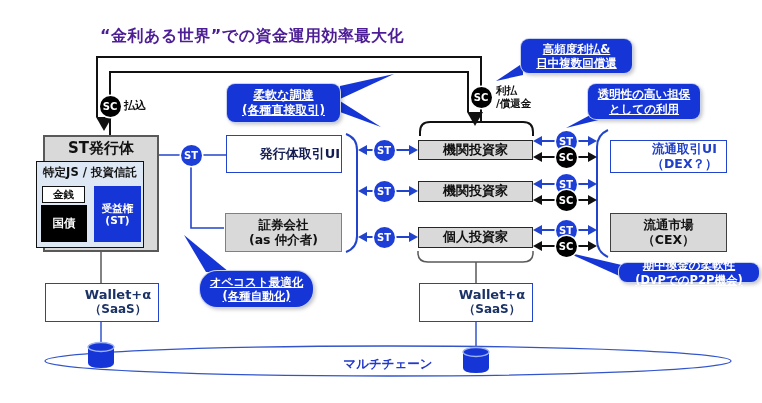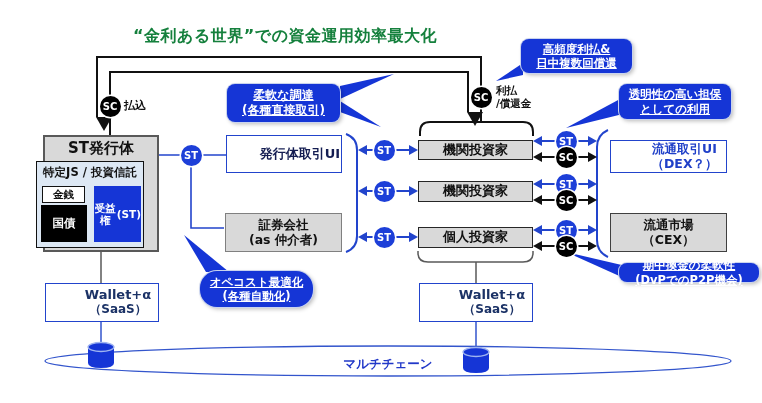--- a/index.html
+++ b/index.html
@@ -1,20 +1,20 @@
 <!DOCTYPE html>
 <html><head>
 <meta charset="utf-8">
 <style>
   html,body{margin:0;padding:0;background:#fff;}
   #canvas{position:relative;width:762px;height:403px;background:#fff;overflow:hidden;
           font-family:"DejaVu Sans","Liberation Sans",sans-serif;}
   #wires{position:absolute;left:0;top:0;z-index:1;}
   .abs{position:absolute;box-sizing:border-box;}
-  .title{z-index:2;text-align:center;font-weight:bold;font-size:16px;color:#15803d;letter-spacing:.5px;}
+  .title{z-index:2;font-weight:bold;font-size:16px;color:#4c1d95;letter-spacing:.5px;}
   .box{position:absolute;box-sizing:border-box;display:flex;flex-direction:column;align-items:center;
        justify-content:center;text-align:center;font-weight:bold;z-index:2;line-height:1.15;}
   .gray{background:#d9d9d9;border:1.3px solid #262626;color:#111;}
   .blueframe{background:#fff;border:1.6px solid #2244cc;padding-left:32px;}
   .callout{position:absolute;z-index:2;background:#1535d6;color:#fff;border-radius:8px;display:flex;
            flex-direction:column;align-items:center;justify-content:center;text-align:center;
            font-weight:bold;line-height:1.25;box-shadow:0 0 0 1px #c9d3ee, 2px 2px 4px rgba(0,0,0,.28);text-decoration:underline;}
   .badge{position:absolute;z-index:3;width:21px;height:21px;border-radius:50%;color:#fff;
          font-size:10px;font-weight:bold;display:flex;align-items:center;justify-content:center;
          box-shadow:0 0 0 1.5px #fff;}
@@ -116,21 +116,21 @@
 
   <div class="abs title" style="left:100px;top:26px;width:370px;">“金利ある世界”での資金運用効率最大化</div>
 
   <div class="box" style="left:43px;top:135px;width:116px;height:117px;background:#d9d9d9;border:2px solid #595959;justify-content:flex-start;">
     <div style="font-size:15px;color:#111;margin-top:3px;">ST発行体</div>
   </div>
   <div class="trust" style="left:36px;top:161px;width:108px;height:87px;">
     <div class="tlabel">特定JS / 投資信託</div>
     <div class="minibox" style="left:5px;top:24px;width:43px;height:17px;background:#fff;border:1.5px solid #111;font-size:10.5px;color:#111;">金銭</div>
     <div class="minibox" style="left:4px;top:43px;width:46px;height:37px;background:#000;color:#fff;font-size:11.5px;">国債</div>
-    <div class="minibox" style="left:57px;top:24px;width:47px;height:56px;background:#1535d6;color:#fff;font-size:10.5px;">
+    <div class="minibox" style="left:57px;top:24px;width:47px;height:56px;background:#1535d6;color:#fff;font-size:10.5px;flex-direction:column;">
       <span>受益権</span>
       <span>(ST)</span>
     </div>
   </div>
 
   <div class="box blueframe" style="left:226px;top:135px;width:116px;height:38px;font-size:13px;color:#141d52;">発行体取引UI</div>
   <div class="box" style="left:225px;top:213px;width:117px;height:39px;background:#d9d9d9;border:1.5px solid #808080;font-size:12.5px;color:#111;">
     <span>証券会社</span>
     <span>(as 仲介者)</span>
   </div>
@@ -158,21 +158,21 @@
   </div>
 
   <div class="callout" style="left:227px;top:84px;width:113px;height:38px;font-size:12px;">
     <span>柔軟な調達</span>
     <span>(各種直接取引)</span>
   </div>
   <div class="callout" style="left:521px;top:39px;width:111px;height:34px;font-size:11.5px;">
     <span>高頻度利払&amp;</span>
     <span>日中複数回償還</span>
   </div>
-  <div class="callout" style="left:619px;top:84px;width:112px;height:35px;font-size:11.5px;">
+  <div class="callout" style="left:588px;top:84px;width:112px;height:35px;font-size:11.5px;">
     <span>透明性の高い担保</span>
     <span>としての利用</span>
   </div>
   <div class="callout" style="left:200px;top:271px;width:113px;height:36px;font-size:11.5px;border-radius:17px;">
     <span>オペコスト最適化</span>
     <span>(各種自動化)</span>
   </div>
   <div class="callout" style="left:619px;top:263px;width:140px;height:19px;font-size:11.5px;">
     <span>期中換金の柔軟性</span>
     <span>(DvPでのP2P機会)</span>

